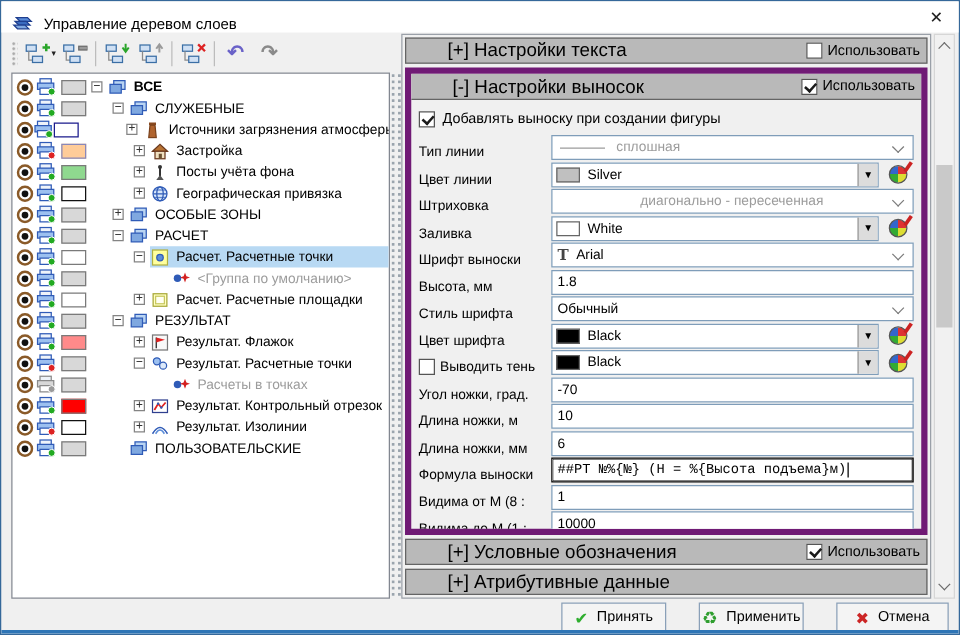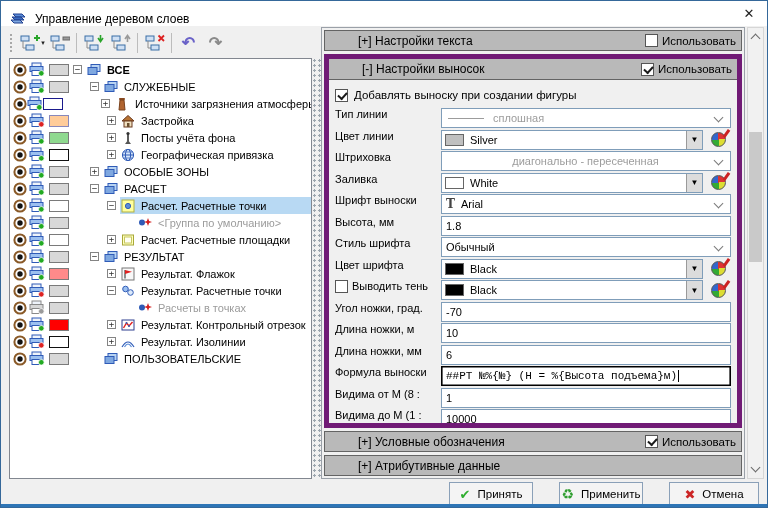--- a/index.html
+++ b/index.html
@@ -28,31 +28,31 @@
   .hl.sel{background:#b8d9f3;}
   .ticon{width:14px;height:14px;margin:0 4px 0 1px;flex:0 0 auto;}
   .tlabel{font-size:11px;white-space:nowrap;padding:0 2px;color:#000;}
   .bold{font-weight:bold;}
   .grayed{color:#9c9c9c;}
   
   .split{position:absolute;left:311px;top:57px;width:9px;height:421px;background-image:radial-gradient(circle,#9aa4ad 1px,transparent 1.3px);background-size:5px 5px;}
   
   .rpanel{position:absolute;left:320px;top:26px;width:424px;height:452px;box-sizing:border-box;border:1px solid #9aa0a8;background:#f0f0f0;padding:2px;display:flex;flex-direction:column;gap:3px;overflow:hidden;}
   .ghead{height:21px;background:#b9b9b9;border:1px solid #646464;display:flex;align-items:center;padding:0 5px;box-sizing:border-box;flex:0 0 auto;}
-  .gtitle{font-size:12px;color:#000;padding-left:28px;}
+  .gtitle{font-size:15px;color:#000;padding-left:28px;}
   .gfill{flex:1;}
   .usew{display:flex;align-items:center;gap:4px;font-size:11.5px;}
   .group2{flex:1;display:flex;flex-direction:column;border:5px solid #701a75;box-sizing:border-box;overflow:hidden;}
   .group2 .ghead{border:none;border-bottom:1px solid #646464;}
   .gbody{flex:1;padding:5px 6px 0 6px;}
   .cbrow{display:flex;align-items:center;gap:6px;height:20px;font-size:11.5px;margin-bottom:3px;}
   .cb{width:13px;height:13px;background:#fff;border:1px solid #555;box-sizing:border-box;position:relative;flex:0 0 auto;}
   .cb.on::after{content:"";position:absolute;left:2px;top:2px;width:7px;height:4px;border-left:2px solid #1a1a1a;border-bottom:2px solid #1a1a1a;transform:rotate(-48deg);}
   .frow{display:flex;height:20px;margin-bottom:1.5px;}
-  .flabel{width:106px;font-size:11px;display:flex;align-items:flex-start;gap:4px;flex:0 0 auto;color:#000;}
+  .flabel{width:106px;font-size:11px;display:flex;align-items:flex-end;gap:4px;flex:0 0 auto;color:#000;}
   .ffield{flex:1;display:flex;position:relative;}
   .combo{flex:1;border:1px solid #7f9db9;background:#fff;display:flex;align-items:center;padding:0 5px 0 4px;font-size:11px;box-sizing:border-box;position:relative;}
   .chev{width:6px;height:6px;border-right:1.5px solid #7a7a7a;border-bottom:1.5px solid #7a7a7a;transform:rotate(45deg);position:absolute;right:8px;top:5px;}
   .dis{color:#9c9c9c;text-align:center;}
   .lineglyph{width:36px;border-top:1px solid #9c9c9c;margin:0 9px 0 2px;}
   .centered{justify-content:center;}
   .tglyph{font-family:"DejaVu Serif",serif;font-weight:bold;color:#444;font-size:12px;margin-right:6px;}
   .inputf{flex:1;border:1px solid #7f9db9;background:#fff;display:flex;align-items:center;padding:0 4px;font-size:11px;box-sizing:border-box;}
   .inputf.focused{border:1px solid #000;box-shadow:inset 0 0 0 0.6px #000;font-family:Liberation Mono, monospace;}
   .tcaret{width:1px;height:12px;background:#000;margin-left:1px;}

